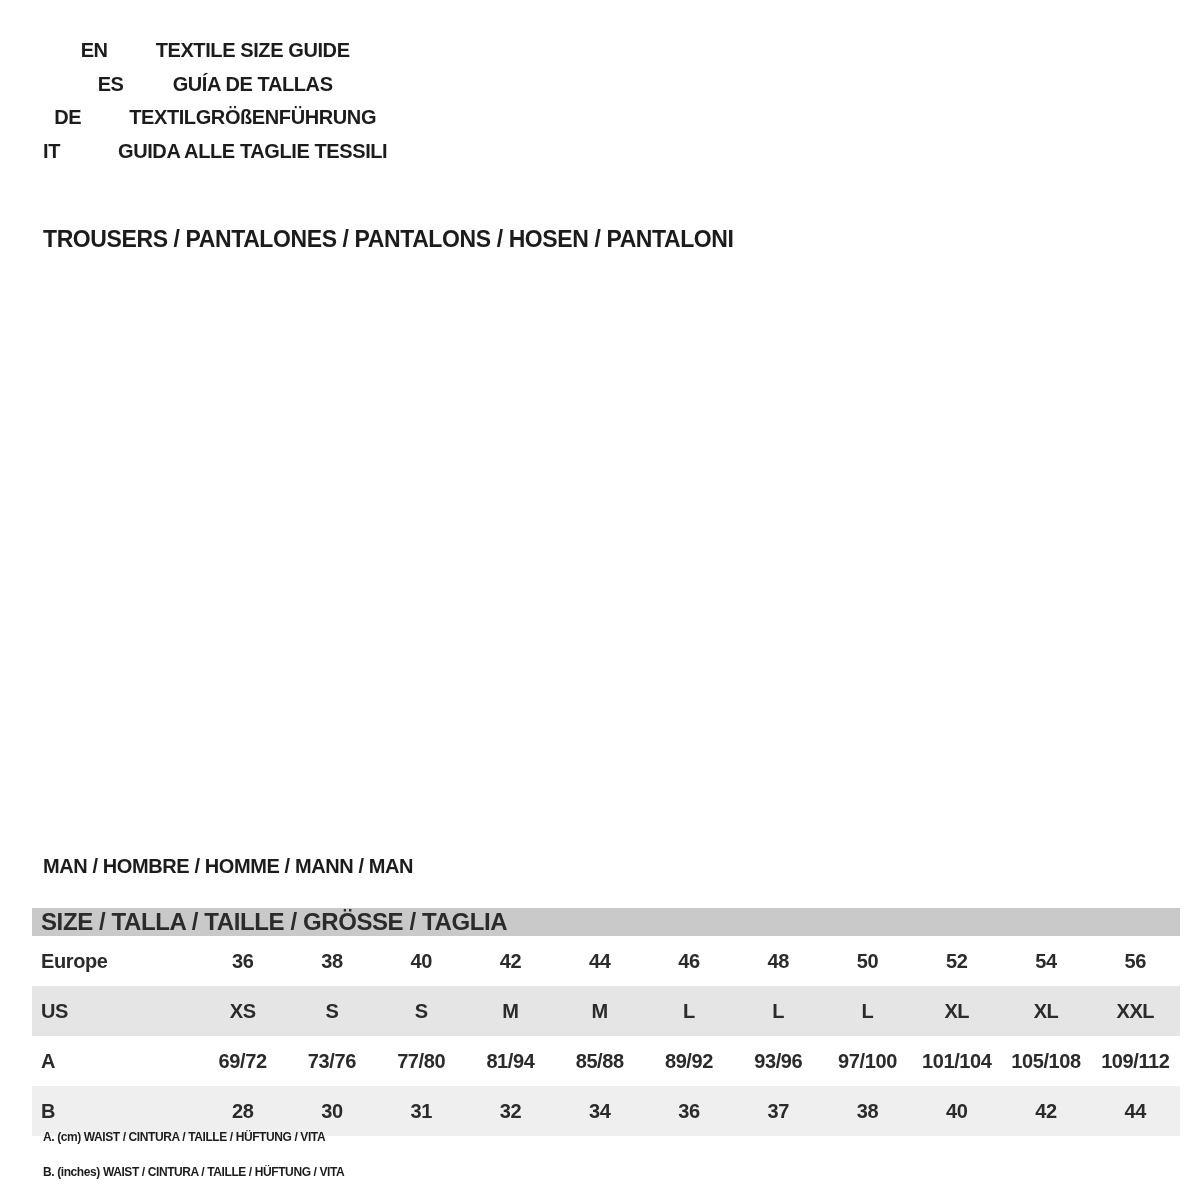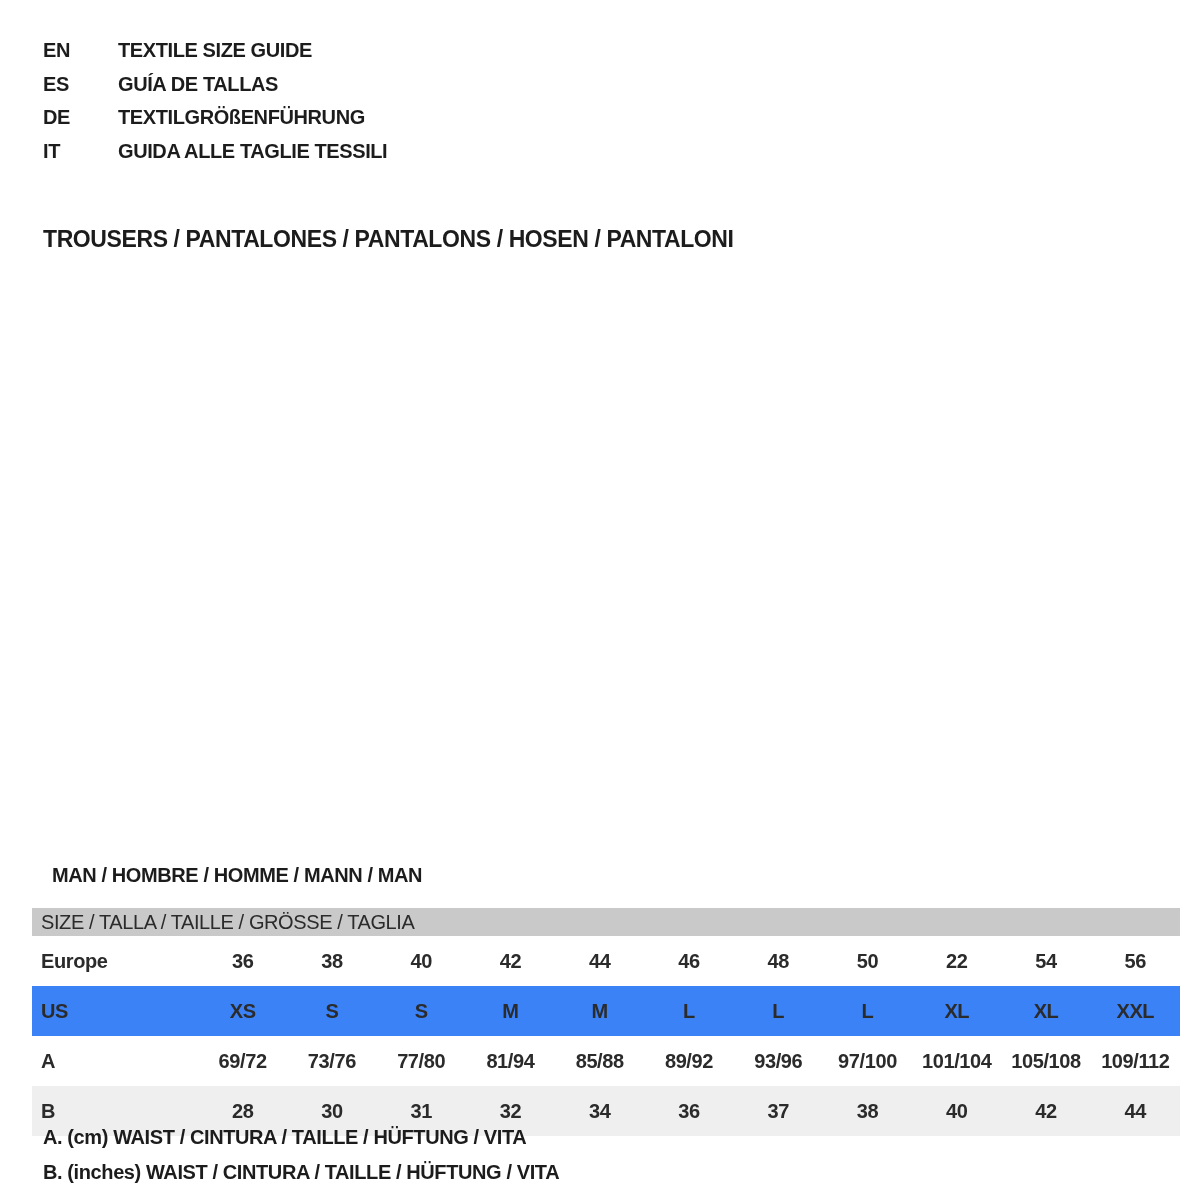--- a/index.html
+++ b/index.html
@@ -8,71 +8,71 @@
     background: #ffffff;
     font-family: "Liberation Sans", "DejaVu Sans", sans-serif;
     color: #1c1c1c;
     position: relative;
     overflow: hidden;
   }
   .sheet { position: absolute; inset: 0; }
 
   
   .lang-list { position: absolute; left: 43px; top: 34px; }
-  .lang-row { display: flex; height: 33.5px; align-items: center; }
+  .lang-row { display: flex; height: 33.5px; align-items: center; justify-content: center; }
   .lang-code, .lang-label {
     font-size: 20px; font-weight: bold; letter-spacing: -0.4px;
     white-space: nowrap;
   }
   .lang-code { width: 75px; }
 
   
   .product-heading {
     position: absolute; left: 43px; top: 228px; margin: 0;
     font-size: 23px; font-weight: bold; letter-spacing: -0.4px;
     line-height: 1; white-space: nowrap;
   }
   .section-heading {
-    position: absolute; left: 43px; top: 856px; margin: 9px;
+    position: absolute; left: 43px; top: 856px; margin: 0;
     font-size: 20px; font-weight: bold; letter-spacing: -0.4px;
     line-height: 1; white-space: nowrap;
   }
 
   
   .figure { position: absolute; left: 790px; top: 0; width: 410px; height: 800px; }
   .figure svg { display: block; width: 410px; height: 800px; }
   .measure-label-text {
     font-family: "Liberation Sans", "DejaVu Sans", sans-serif;
     font-size: 22px; font-weight: bold;
   }
 
   
   .size-table { position: absolute; left: 32px; top: 908px; width: 1148px; }
   .table-header {
     height: 28px; line-height: 28px;
     background: #c9c9c9;
     padding-left: 9px;
-    font-size: 20px; font-weight: normal; letter-spacing: -0.4px;
+    font-size: 24px; font-weight: bold; letter-spacing: -0.4px;
     color: #2b2b2b; white-space: nowrap;
   }
   .size-table table {
     width: 100%; border-collapse: collapse; table-layout: fixed;
   }
   .size-table td {
     height: 50px; padding: 0;
     text-align: center;
     font-size: 20px; font-weight: bold; letter-spacing: -0.4px;
     color: #2b2b2b; white-space: nowrap;
   }
   .size-table td.row-label { width: 157px; text-align: left; padding-left: 9px; }
 
   
   .legend { position: absolute; left: 43px; top: 1120px; }
   .legend-line {
-    font-size: 20px; font-weight: bold; letter-spacing: -0.4px;
+    font-size: 12px; font-weight: bold; letter-spacing: -0.4px;
     line-height: 34.5px; white-space: nowrap;
   }
 </style>
 </head>
 <body>
 
 <div class="sheet">
 
   <div class="lang-list">
       <div class="lang-row">
@@ -105,25 +105,25 @@
           <tr>
             <td class="row-label">Europe</td>
             <td>36</td>
             <td>38</td>
             <td>40</td>
             <td>42</td>
             <td>44</td>
             <td>46</td>
             <td>48</td>
             <td>50</td>
-            <td>22</td>
+            <td>52</td>
             <td>54</td>
             <td>56</td>
           </tr>
-          <tr style="background: #3b82f6;">
+          <tr style="background: #e5e5e5;">
             <td class="row-label">US</td>
             <td>XS</td>
             <td>S</td>
             <td>S</td>
             <td>M</td>
             <td>M</td>
             <td>L</td>
             <td>L</td>
             <td>L</td>
             <td>XL</td>

